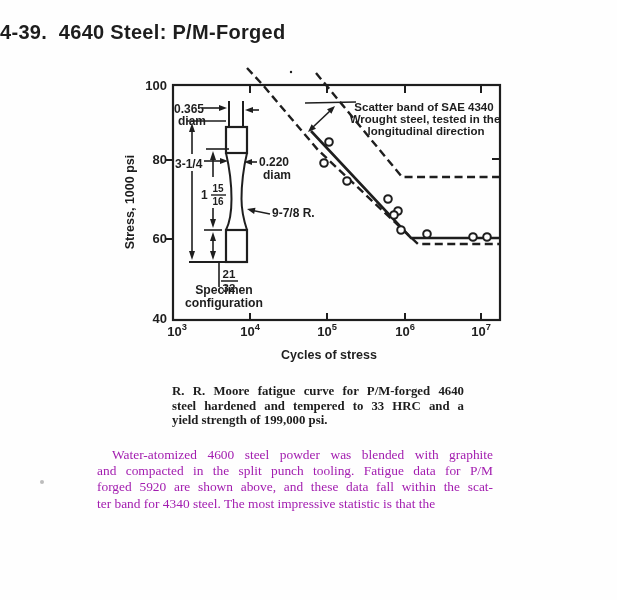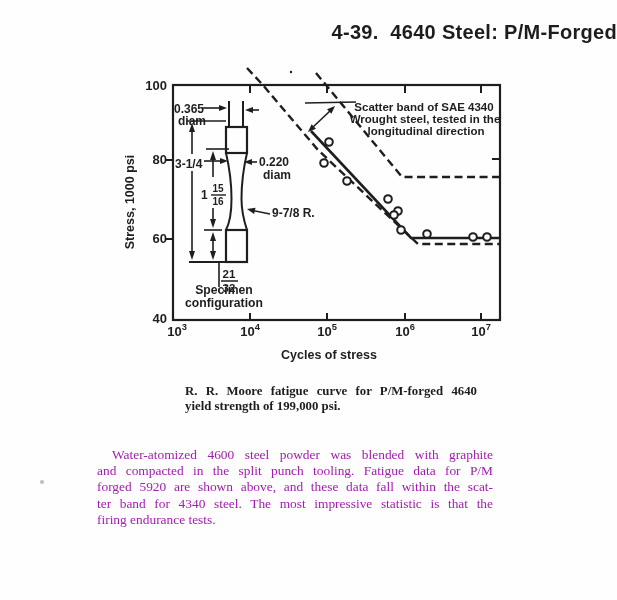--- a/index.html
+++ b/index.html
@@ -1,21 +1,21 @@
 <!DOCTYPE html>
 <html><head>
 <meta charset="utf-8">
 <style>
   html,body{margin:0;padding:0;background:#e8e8e8;}
   .page{position:relative;width:617px;height:600px;background:#fefefe;overflow:hidden;
         font-family:"Liberation Sans",sans-serif;color:#1d1d1d;}
-  .title{position:absolute;left:0;top:21px;width:100%;text-align:right;
+  .title{position:absolute;left:0;top:21px;width:100%;text-align:left;
          font-size:20px;font-weight:700;letter-spacing:.3px;}
   .chart-svg{position:absolute;left:100px;top:58px;}
-  .figure-caption{position:absolute;left:185px;top:384px;width:292px;
+  .figure-caption{position:absolute;left:172px;top:384px;width:292px;
          font-family:"Liberation Serif",serif;font-size:12.8px;font-weight:700;line-height:14.6px;}
   .cap-line{text-align:justify;text-align-last:justify;}
   .cap-line:last-child{text-align-last:left;}
   .body-text{position:absolute;left:97px;top:447px;width:396px;
          font-family:"Liberation Serif",serif;font-size:13.4px;line-height:16.2px;color:#a21caf;}
   .body-line{text-align:justify;text-align-last:justify;}
   .body-line:last-child{text-align-last:left;}
   .body-line.indent{text-indent:15px;}
   .speck{position:absolute;left:40px;top:480px;width:4px;height:4px;border-radius:50%;background:#bcbcbc;}
 </style>
@@ -114,25 +114,25 @@
       <circle cx="398" cy="211" r="3.8" fill="#fff" stroke="#1e1e1e" stroke-width="2"></circle>
       <circle cx="394" cy="215" r="3.8" fill="#fff" stroke="#1e1e1e" stroke-width="2"></circle>
       <circle cx="401" cy="230" r="3.8" fill="#fff" stroke="#1e1e1e" stroke-width="2"></circle>
       <circle cx="427" cy="234" r="3.8" fill="#fff" stroke="#1e1e1e" stroke-width="2"></circle>
       <circle cx="473" cy="237" r="3.8" fill="#fff" stroke="#1e1e1e" stroke-width="2"></circle>
       <circle cx="487" cy="237" r="3.8" fill="#fff" stroke="#1e1e1e" stroke-width="2"></circle>
     </svg>
 
   <div class="figure-caption" id="figure-caption">
       <div class="cap-line">R. R. Moore fatigue curve for P/M-forged 4640</div>
+      <div class="cap-line">steel hardened and tempered to 33 HRC and a</div>
       <div class="cap-line">yield strength of 199,000 psi.</div>
     </div>
 
   <div class="body-text" id="body-text">
       <div class="body-line indent">Water-atomized 4600 steel powder was blended with graphite</div>
       <div class="body-line">and compacted in the split punch tooling. Fatigue data for P/M</div>
       <div class="body-line">forged 5920 are shown above, and these data fall within the scat-</div>
       <div class="body-line">ter band for 4340 steel. The most impressive statistic is that the</div>
-      <div class="body-line">firing endurance tests.</div>
     </div>
 
   <div class="speck"></div>
 </div>
 
 </body></html>

